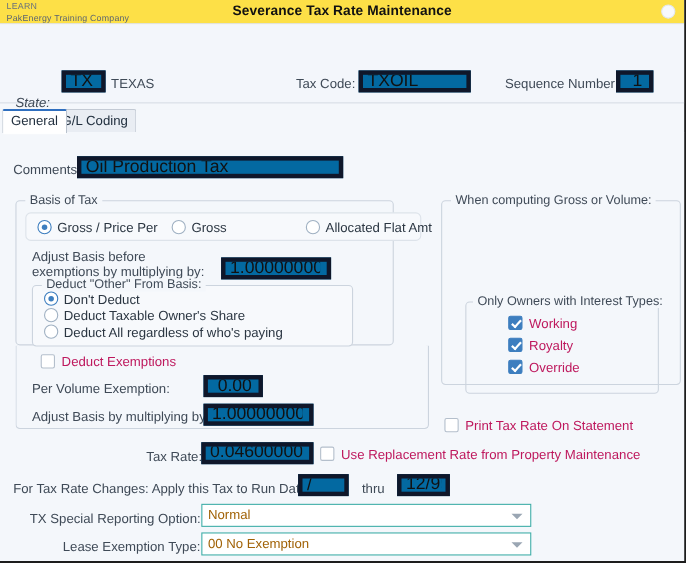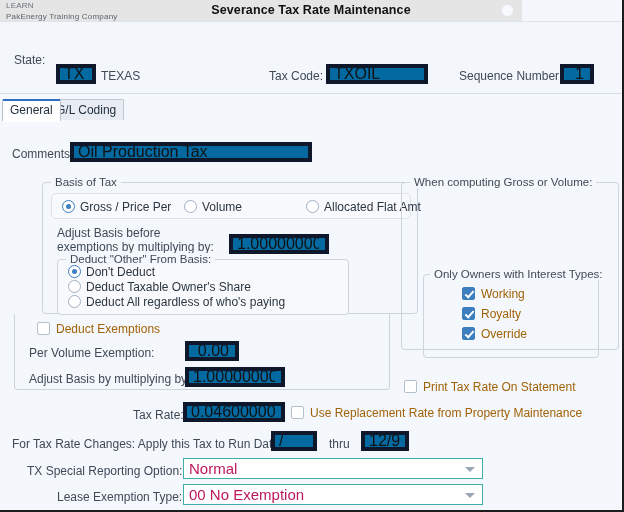--- a/index.html
+++ b/index.html
@@ -24,22 +24,22 @@
     background: #f4f7fb;
     border-right: 2px solid #1d1d1d;
     border-bottom: 2px solid #1d1d1d;
     overflow: hidden;
   }
 
   
   .titlebar {
     position: absolute;
     left: 0; top: 0;
-    width: 522px; height: 22px;
-    background: #e5e5e5;
+    width: 622px; height: 22px;
+    background: #fde047;
     box-sizing: border-box;
   }
   .brand {
     position: absolute;
     left: 6px; top: 1px;
     line-height: 10px;
     color: #5b6470;
     font-size: 8px;
     letter-spacing: .2px;
   }
@@ -207,21 +207,21 @@
     margin-left: 18px;
     vertical-align: top;
   }
 
   
   .check {
     position: absolute;
     display: block;
     white-space: nowrap;
     font-size: 12px;
-    color: #a16207;
+    color: #be185d;
     line-height: 14px;
   }
   .check .box {
     position: absolute;
     left: 0; top: 0;
     width: 13px; height: 13px;
     box-sizing: border-box;
     border: 1px solid #b4bfcc;
     border-radius: 2px;
     background: #ffffff;
@@ -245,22 +245,22 @@
     vertical-align: top;
   }
 
   
   .combo {
     position: absolute;
     box-sizing: border-box;
     height: 21px;
     background: #ffffff;
     border: 1px solid #3fada8;
-    font-size: 15px;
-    color: #be185d;
+    font-size: 12px;
+    color: #a16207;
   }
   .combo .ctext {
     position: absolute;
     left: 5px; top: 0;
     line-height: 19px;
     white-space: nowrap;
   }
   .combo .arrow {
     position: absolute;
     right: 7px; top: 8px;
@@ -285,21 +285,21 @@
     <div class="brand">
       <span class="b1">LEARN</span>
       <span class="b2">PakEnergy Training Company</span>
     </div>
     <div class="title">Severance Tax Rate Maintenance</div>
     <div class="title-dot"></div>
     <div class="titlebar-sep"></div>
   </div>
 
   <div class="headerpanel">
-    <div class="lbl" style="left:14px; top:31px;">State:</div>
+    <div class="lbl" style="left:14px; top:64px;font-style:italic;">State:</div>
     <input class="tb" style="left: 56px; top: 42px; width: 40px;" value="TX">
     <div class="lbl" style="left:101px; top:47px;">TEXAS</div>
 
     <div class="lbl" style="left:269px; top:47px;">Tax Code:</div>
     <input class="tb" style="left: 326px; top: 42px; width: 102px;" value="TXOIL">
 
     <div class="lbl" style="left:459px; top:47px;">Sequence Number:</div>
     <input class="tb num" style="left: 560px; top: 42px; width: 34px;" value="1">
   </div>
 
@@ -307,31 +307,31 @@
     <div class="tabstrip-base"></div>
     <div class="tab active" style="left:2px;">General</div>
     <div class="tab" style="left:48px;">G/L Coding</div>
   </div>
 
   <div class="body">
 
     <div class="lbl" style="left:12px; top:27px;">Comments:</div>
     <input class="tb" style="left: 70px; top: 22px; width: 242px;" value="Oil Production Tax">
 
-    <div class="group" style="left:14px; top:62px; width:376px; height:132px;margin-left:28px;">
+    <div class="group" style="left:14px; top:62px; width:344px; height:132px;">
       <div class="gtitle">Basis of Tax</div>
 
       <div class="inner-panel" style="left:8px; top:10px; width:360px; height:26px;">
         <label class="radio on" style="left:10px; top:6px;">
           <span class="dot"></span>
           <span class="rtxt">Gross / Price Per</span>
         </label>
         <label class="radio" style="left:132px; top:6px;">
           <span class="dot"></span>
-          <span class="rtxt">Volume</span>
+          <span class="rtxt">Gross</span>
         </label>
         <label class="radio" style="left:254px; top:6px;">
           <span class="dot"></span>
           <span class="rtxt">Allocated Flat Amt</span>
         </label>
       </div>
 
       <div class="static-text" style="left:14px; top:43px;">Adjust Basis before</div>
       <div class="static-text" style="left:14px; top:57px;">exemptions by multiplying by:</div>
       <input class="tb num" style="left: 186px; top: 51px; width: 100px;" value="1.00000000">

